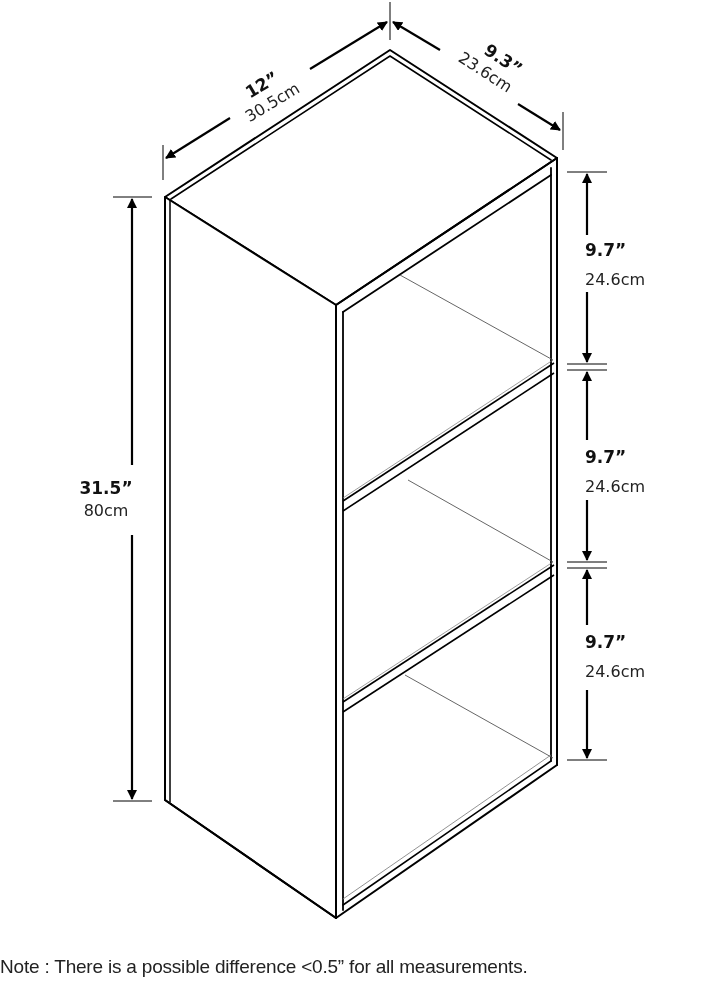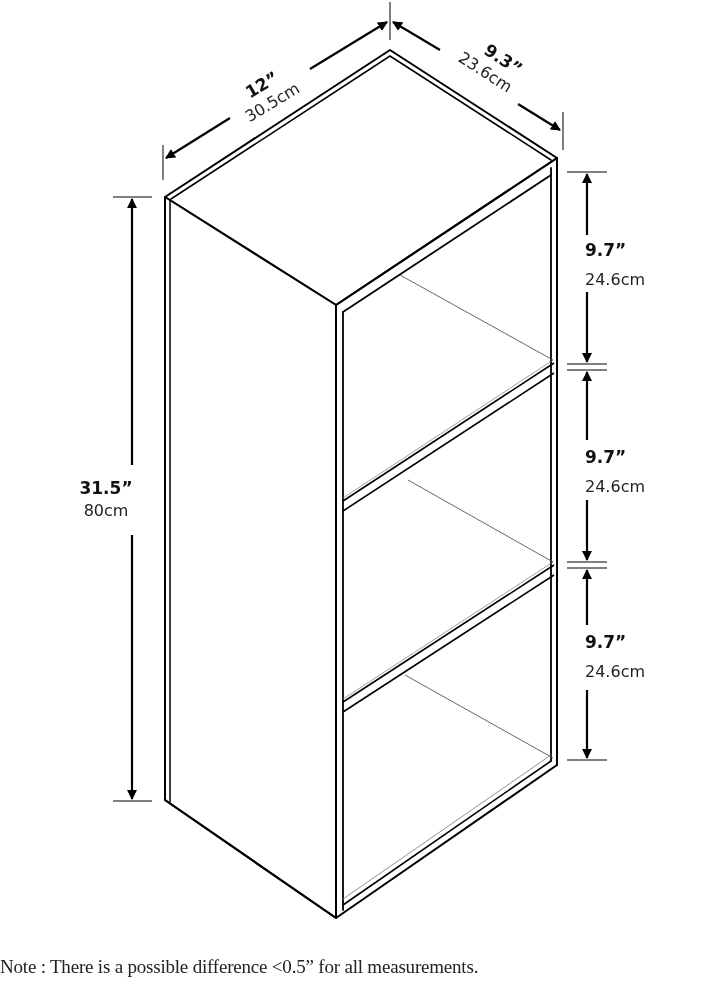--- a/index.html
+++ b/index.html
@@ -1,20 +1,20 @@
 <!DOCTYPE html>
 <html><head>
 <meta charset="utf-8">
 <style>
   html,body{margin:0;padding:0;background:#ffffff;}
   body{width:720px;height:984px;position:relative;overflow:hidden;font-family:"DejaVu Sans",sans-serif;}
   svg{position:absolute;left:0;top:0;}
   .lbl-in{font-family:"DejaVu Sans",sans-serif;font-weight:bold;font-size:17px;fill:#111;}
   .lbl-cm{font-family:"DejaVu Sans",sans-serif;font-weight:normal;font-size:16px;fill:#222;}
-  .note{position:absolute;left:0;top:956px;width:720px;font-family:Liberation Serif, serif;font-size:19px;color:#222;white-space:nowrap;letter-spacing:-0.2px;}
+  .note{position:absolute;left:0;top:956px;width:720px;font-family:Liberation Sans, sans-serif;font-size:19px;color:#222;white-space:nowrap;letter-spacing:-0.2px;}
 </style>
 </head>
 <body>
 
 <svg width="720" height="984" viewBox="0 0 720 984">
   <defs>
     <marker id="ah" markerWidth="10" markerHeight="10" refX="9" refY="5" orient="auto" markerUnits="userSpaceOnUse">
       <path d="M0,0 L10,5 L0,10 z" fill="#000"></path>
     </marker>
   </defs>

